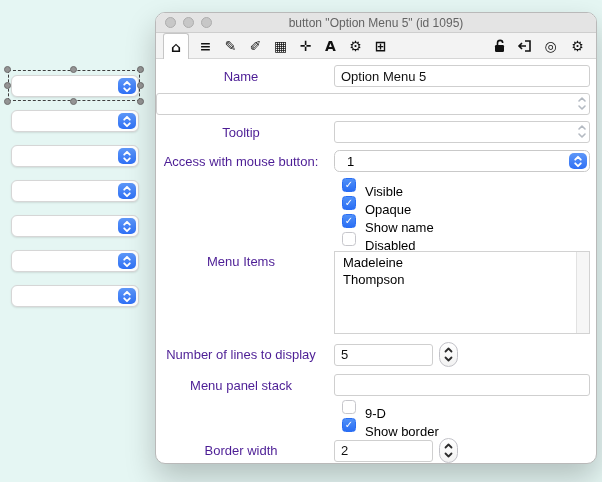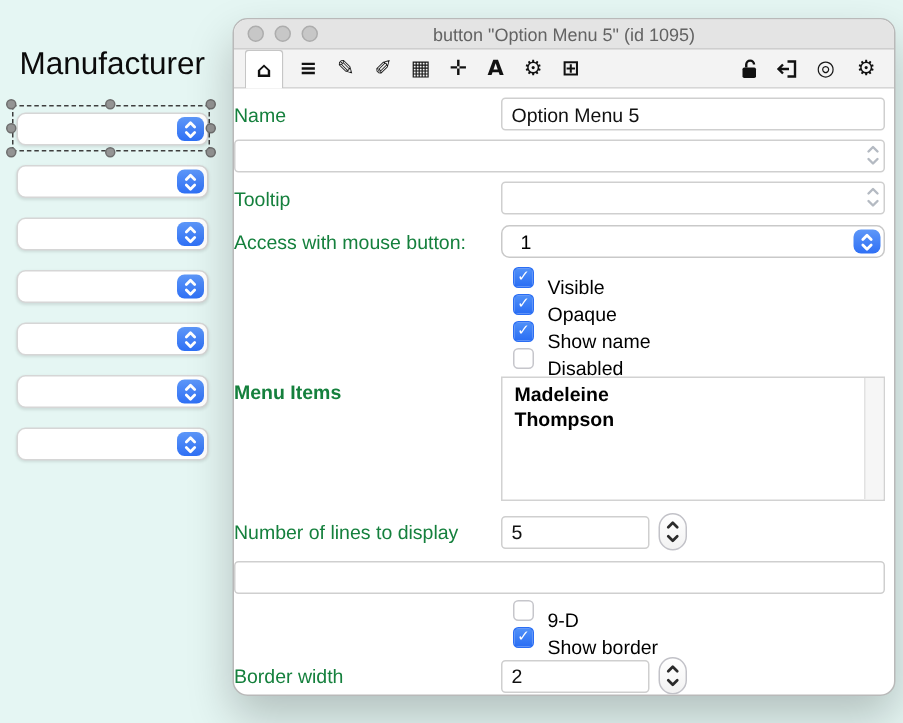--- a/index.html
+++ b/index.html
@@ -40,61 +40,60 @@
   .tabs { display:flex; align-items:center; gap:8px; height:100%; }
   .tab-sel { height:26px; margin-bottom:-1px; display:flex; align-items:center; justify-content:center;
              width:26px; background:#fff; border:1px solid #c6c6c6; border-bottom:none;
              border-radius:3px 3px 0 0; }
   .right-icons { margin-left:auto; display:flex; align-items:center; gap:10px; }
   .right-icons svg { display:block; }
 
   
   .form { padding:6px 6px 0 0; }
   .row { display:flex; align-items:center; margin-bottom:6px; }
-  .row .lbl { width:178px; text-align:left; padding-right:8px; font-size:13px; color:#15803d; flex:none; }
+  .row .lbl { width:178px; text-align:center; padding-right:8px; font-size:13px; color:#4c1d95; flex:none; }
   .fieldwrap { flex:1; position:relative;border-radius:9px; }
   .txt { width:100%; height:22px; border:1px solid #cfcfcf; border-radius:3px; font-size:13px;
          padding:0 20px 0 6px; font-family:"Liberation Sans",sans-serif; color:#111; background:#fff; outline:none; }
   .txt.plain { padding-right:6px; }
   .inner-stepper { position:absolute; right:3px; top:3px; display:flex; flex-direction:column; gap:1px; }
   .inner-stepper svg { stroke:#b4bac2; fill:none; stroke-width:1.6; stroke-linecap:round; stroke-linejoin:round; display:block; }
 
   .popup-field { flex:1; position:relative; height:22px; background:#fff; border:1px solid #c9c9c9; border-radius:5.5px; }
   .popup-field .val { position:absolute; left:12px; top:3px; font-size:13px; color:#000; }
 
   .check-group { margin-left:186px; margin-bottom:5px; }
   .check-row { display:flex; align-items:center; height:14px; margin-bottom:4px; }
   .checkbox { width:14px; height:14px; border-radius:3.5px; background:#fff; border:1px solid #c6c6cb;
               display:flex; align-items:center; justify-content:center; flex:none; }
   .checkbox.on { background:linear-gradient(180deg,#4f90f8,#2a6ef4); border-color:#2a6ef4; }
   .checkbox .mark { display:none; color:#fff; font-size:10px; font-weight:bold; line-height:1;
                     font-family:"DejaVu Sans",sans-serif; }
   .checkbox.on .mark { display:block; }
   .check-lbl { font-size:13px; margin-left:9px; color:#000;margin-top:13px; }
 
-  .row.top { align-items:flex-start;font-weight:bold; }
+  .row.top { align-items:flex-start; }
   .row.top .lbl { padding-top:3px; }
   .mi-box { flex:1; height:83px; border:1px solid #d2d2d2; background:#fff; position:relative;
             font-size:13px; line-height:16.5px; padding:3px 20px 3px 8px; overflow:hidden; }
   .mi-track { position:absolute; right:0; top:0; bottom:0; width:13px; background:#f6f6f6; border-left:1px solid #e2e2e2; }
 
   .txt.short { width:99px; flex:none; }
   .ext-stepper { width:19px; height:25px; margin-left:6px; border:1px solid #c2c2c8; border-radius:9.5px;
                  background:linear-gradient(180deg,#ffffff,#f2f2f2); display:flex; flex-direction:column;
                  align-items:center; justify-content:center; gap:3px; flex:none; }
   .ext-stepper svg { stroke:#2b2b2b; fill:none; stroke-width:1.8; stroke-linecap:round; stroke-linejoin:round; display:block; }
 
   .mb8 { margin-bottom:8px; } .mb7 { margin-bottom:7px; }
 </style>
 </head>
 <body>
 
 <div class="stage">
 
-  <div class="canvas-heading">Manufacturer</div>
   <div id="canvas-widgets">
       <div class="popup" style="top: 75px;">
         <span class="pop-btn">
           <svg viewBox="0 0 10 14" width="10" height="13">
             <polyline points="2,5 5,2 8,5"></polyline>
             <polyline points="2,9 5,12 8,9"></polyline>
           </svg>
         </span>
       </div>
       <div class="popup" style="top: 110px;">
@@ -293,20 +292,21 @@
           <svg width="9" height="6" viewBox="0 0 9 6">
               <polyline points="1.5,4.5 4.5,1.5 7.5,4.5"></polyline>
             </svg>
           <svg width="9" height="6" viewBox="0 0 9 6">
               <polyline points="1.5,1.5 4.5,4.5 7.5,1.5"></polyline>
             </svg>
         </span>
       </div>
 
       <div class="row" style="margin-bottom:4px;">
+        <span class="lbl">Menu panel stack</span>
         <div class="fieldwrap">
           <input class="txt plain" value="" style="">
         </div>
       </div>
 
       <div class="check-group" style="margin-bottom:6px;">
         <div class="check-row">
           <span class="checkbox"></span>
           <span class="check-lbl">9-D</span>
         </div>

